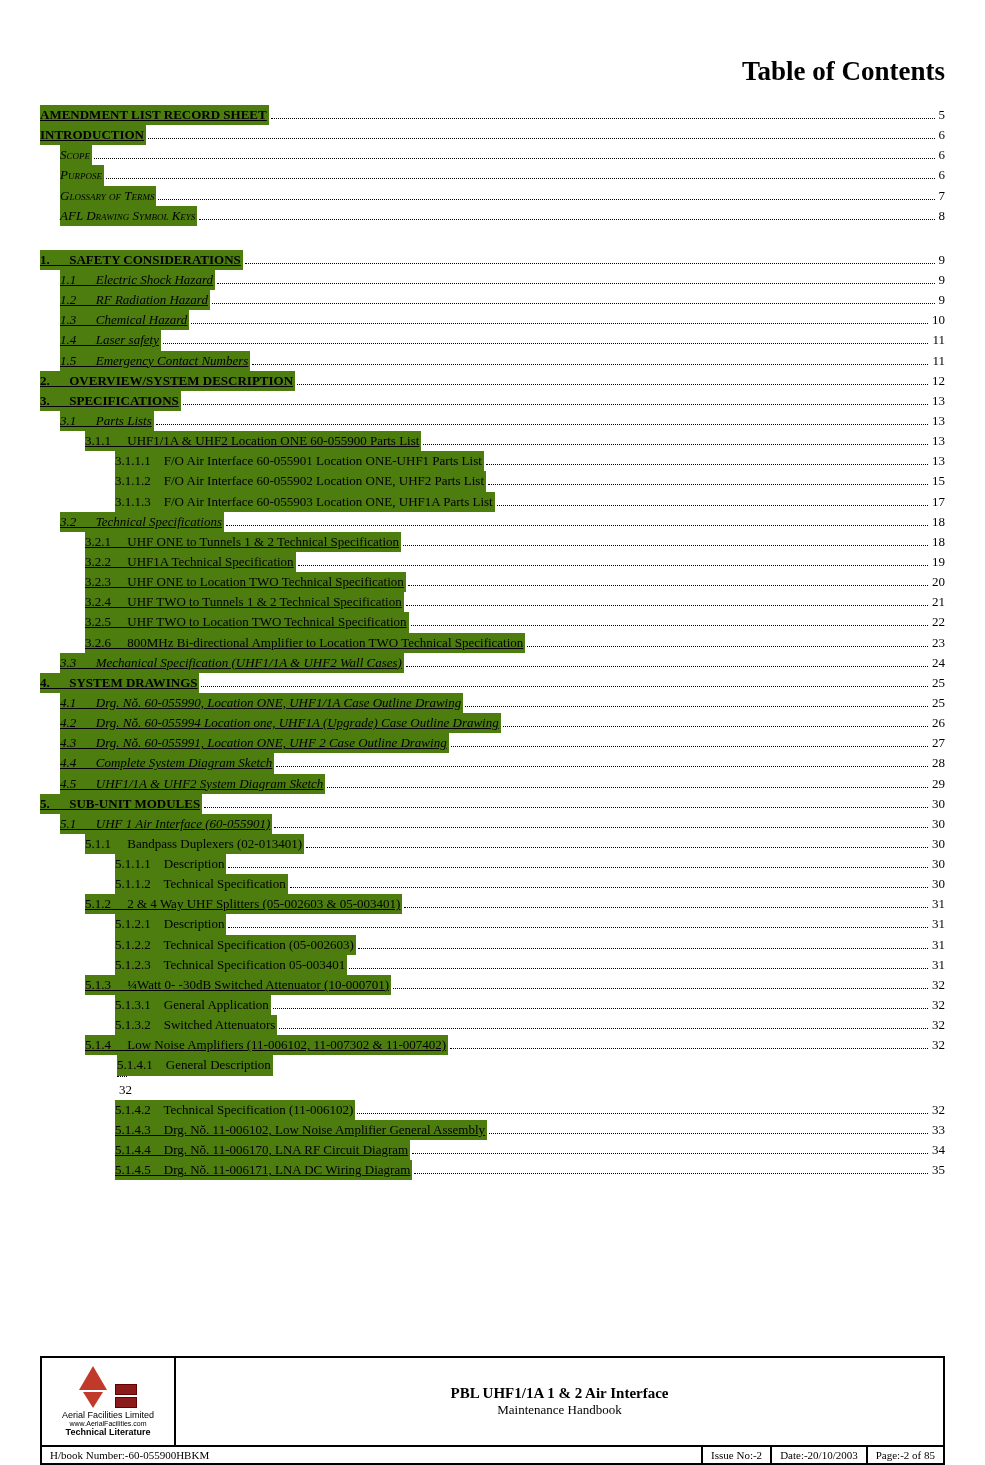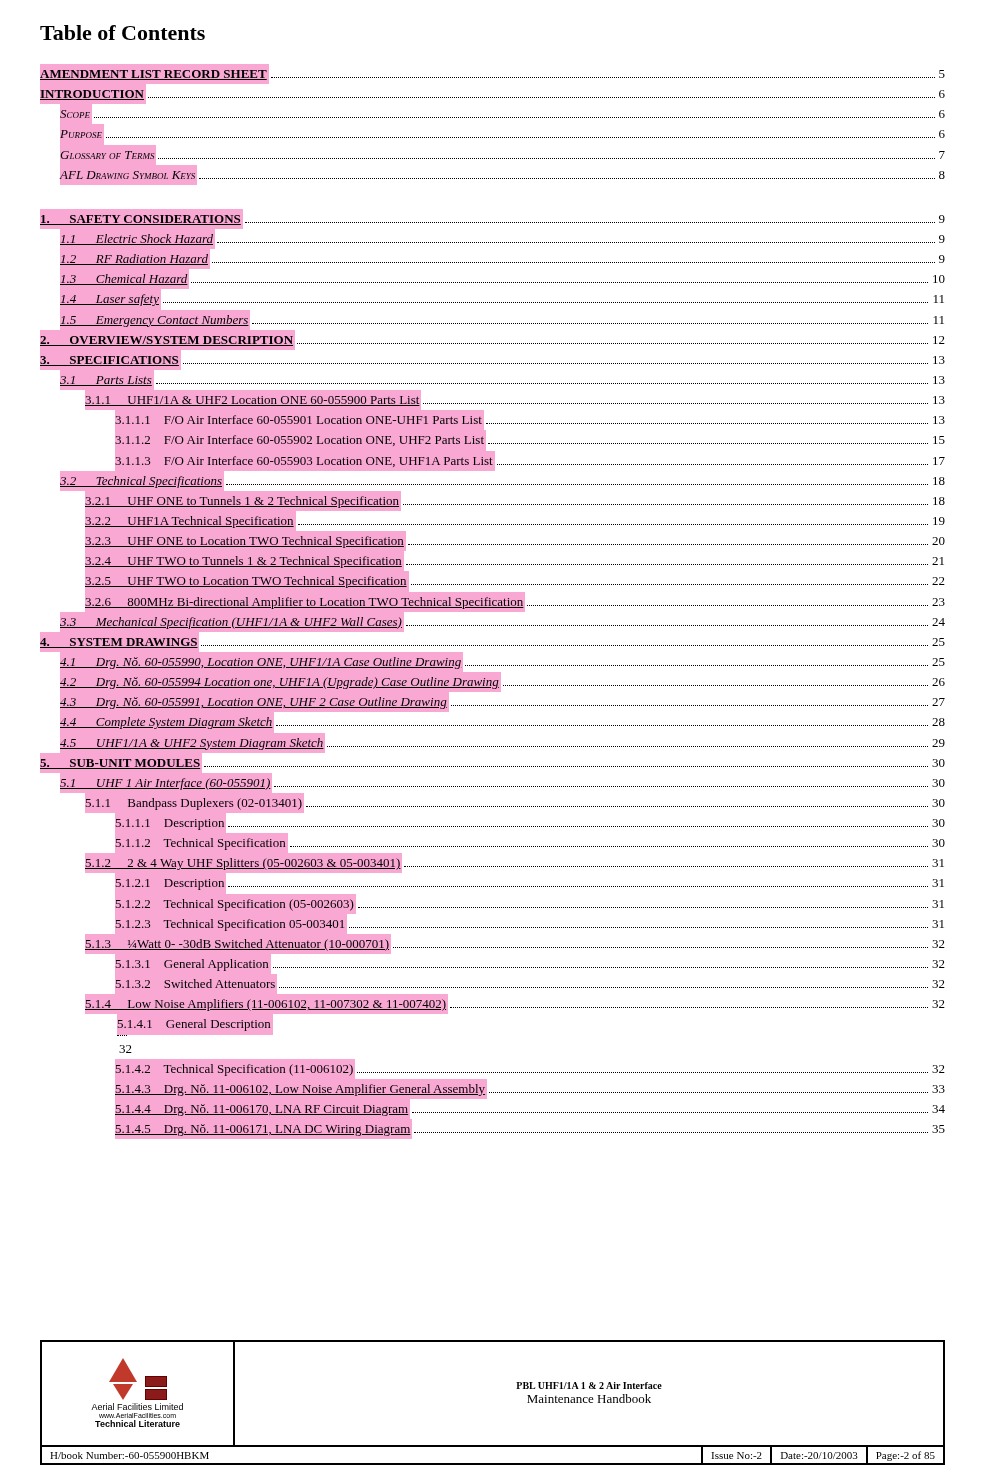--- a/index.html
+++ b/index.html
@@ -12,39 +12,40 @@
       color: #000;
     }
     .page {
       width: 985px;
       min-height: 1465px;
       padding: 20px 40px 0 40px;
       display: flex;
       flex-direction: column;
     }
     .title {
-      text-align: left;
-      font-size: 22px;
+      text-align: right;
+      font-size: 27px;
       font-weight: bold;
       margin-bottom: 18px;
       font-family: Times New Roman, serif;
+      margin-top: 36px;
     }
     .toc-body {
       flex: 1;
     }
     .toc-entry {
       display: flex;
       justify-content: space-between;
       align-items: baseline;
       line-height: 1.55;
       position: relative;
     }
     .toc-label {
       white-space: nowrap;
-      background: #f9a8d4;
+      background: #4d7c0f;
       padding-right: 2px;
     }
     .toc-dots {
       flex: 1;
       border-bottom: 1px dotted #000;
       margin: 0 2px 3px 2px;
       min-width: 10px;
     }
     .toc-page {
       white-space: nowrap;
@@ -56,28 +57,28 @@
     .footer {
       margin-top: 10px;
       border: 2px solid #000;
       width: 100%;
     }
     .footer-top {
       display: flex;
       border-bottom: 2px solid #000;
     }
     .footer-logo {
-      width: 193px;
+      width: 134px;
       min-height: 70px;
       border-right: 2px solid #000;
       display: flex;
       flex-direction: column;
       align-items: center;
       justify-content: center;
-      padding: 16px;
+      padding: 8px;
     }
     .footer-logo-text {
       font-size: 9px;
       font-family: Arial, sans-serif;
       color: #000;
       text-align: center;
     }
     .footer-logo-url {
       font-size: 7px;
       font-family: Arial, sans-serif;
@@ -93,21 +94,21 @@
     }
     .footer-center {
       flex: 1;
       display: flex;
       flex-direction: column;
       align-items: center;
       justify-content: center;
       padding: 4px;
     }
     .footer-center-title {
-      font-size: 10px;
+      font-size: 15px;
       font-weight: bold;
       font-family: Times New Roman, serif;
       text-align: center;
     }
     .footer-center-sub {
       font-size: 13px;
       font-family: Times New Roman, serif;
       text-align: center;
     }
     .footer-bottom {

